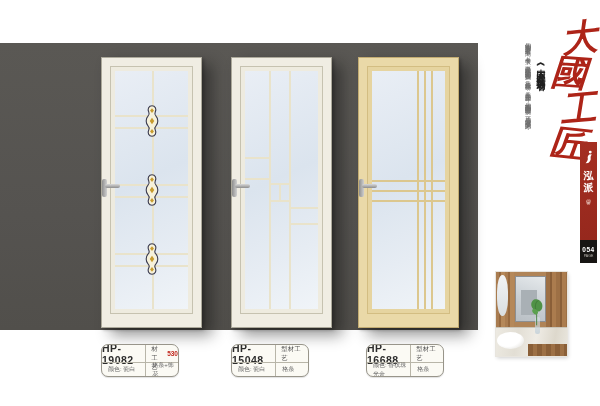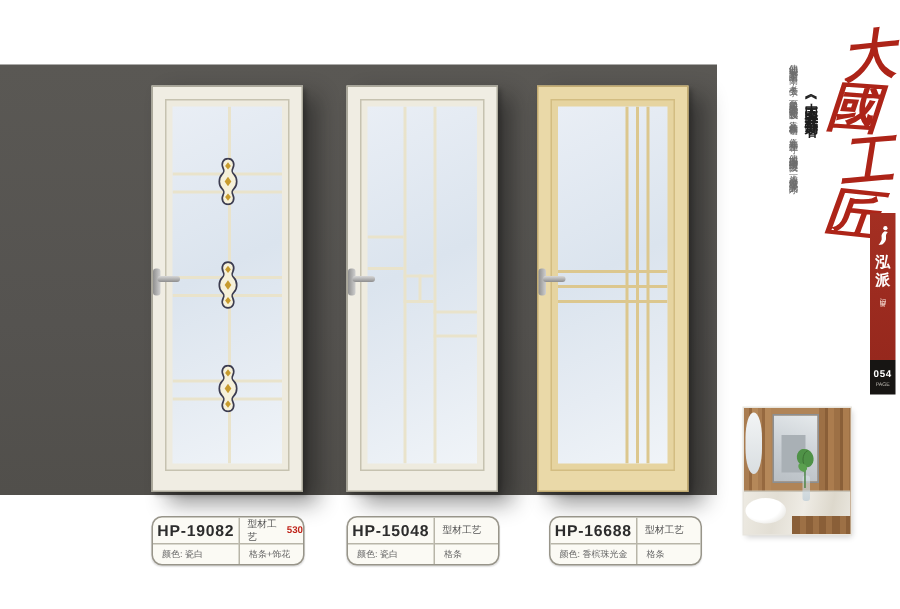--- a/index.html
+++ b/index.html
@@ -49,21 +49,21 @@
     position:absolute; left:0px; top:45%; width:5px; height:18px;
     background:linear-gradient(90deg,#8f8f8f,#cfcfcf); border-radius:2px;
   }
   .handle-lever {
     position:absolute; left:3px; top:calc(45% + 5px); width:15px; height:4px;
     background:linear-gradient(180deg,#d8d8d8,#8e8e8e); border-radius:2px;
   }
 
   
   .label-box {
-    position:absolute; top:344px; width:102px; height:33px;
+    position:absolute; top:344px; width:78px; height:33px;
     background:#fbfaf4; border:1px solid #98958a; border-radius:7px;
     display:grid; grid-template-columns:57% 43%; grid-template-rows:55% 45%;
     overflow:hidden;
     box-shadow:0 1px 1px rgba(0,0,0,0.12);
   }
   .label-1 { left:101px; } .label-2 { left:231px; } .label-3 { left:366px; }
   .label-box .cell { display:flex; align-items:center; }
   .cell.r { border-left:1px solid #b8b5a8; }
   .cell.b { border-top:1px solid #b8b5a8; }
   .model-no { justify-content:center; font-size:10.5px; font-weight:bold; letter-spacing:0.5px; color:#2c2c2c; }

